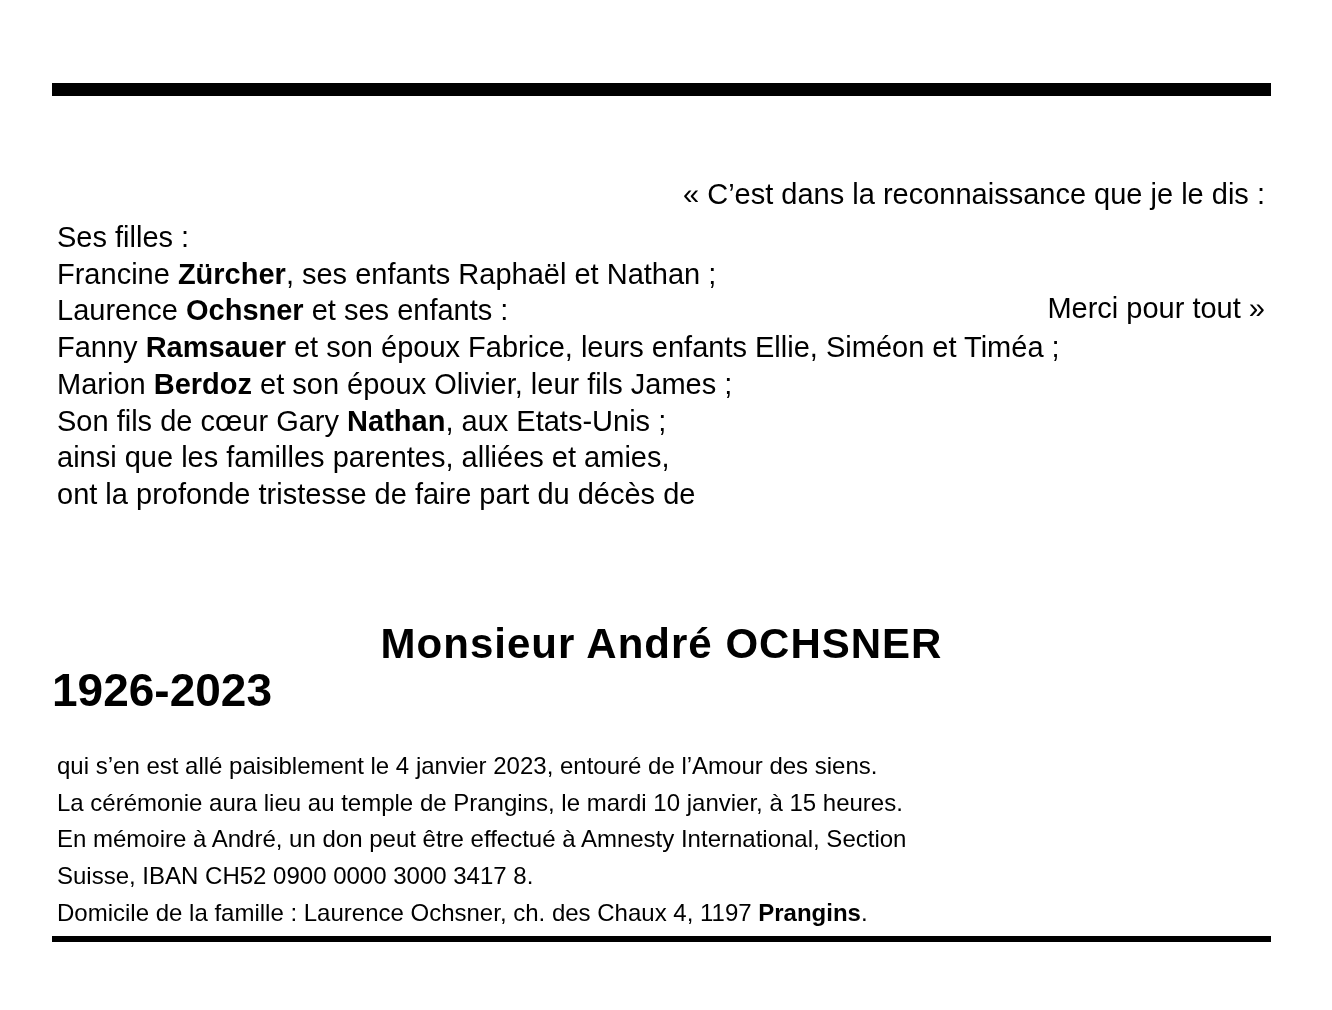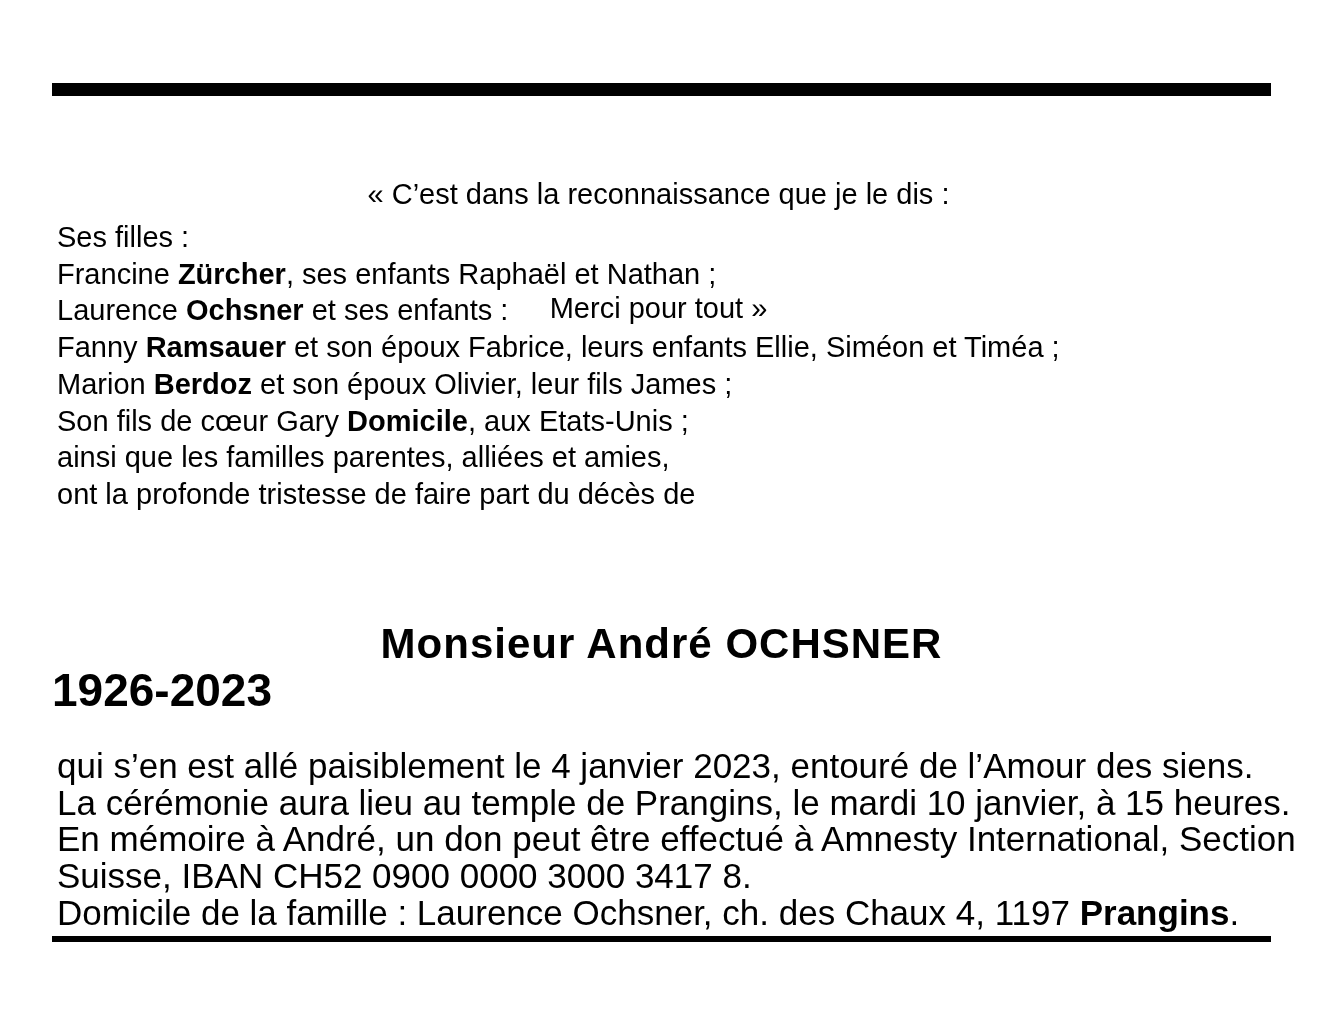--- a/index.html
+++ b/index.html
@@ -19,39 +19,39 @@
     width: 1219px;
     background: #000000;
   }
   .rule-top { top: 83px; height: 13px; }
   .rule-bottom { top: 936px; height: 6px; }
   .quote {
     position: absolute;
     left: 52px;
     top: 99px;
     width: 1213px;
-    text-align: center;
+    text-align: right;
     font-size: 29px;
     line-height: 38px;
     white-space: pre;
   }
   .family {
     position: absolute;
     left: 57px;
     top: 219px;
     width: 1215px;
     font-size: 29px;
     line-height: 36.7px;
   }
   .closing {
     position: absolute;
     left: 57px;
     top: 748px;
     width: 1215px;
-    font-size: 35px;
+    font-size: 24px;
     line-height: 36.7px;
   }
   .line { white-space: pre; }
   .b { font-weight: bold; }
   .title {
     position: absolute;
     left: 52px;
     top: 620px;
     width: 1219px;
     text-align: center;
@@ -84,21 +84,21 @@
     <div class="line">« C’est dans la reconnaissance que je le dis :</div>
     <div class="line">Merci pour tout »</div>
   </div>
 
   <div class="family">
     <div class="line"><span>Ses filles :</span><span class="b"></span><span></span></div>
     <div class="line"><span>Francine </span><span class="b">Zürcher</span><span>, ses enfants Raphaël et Nathan ;</span></div>
     <div class="line"><span>Laurence </span><span class="b">Ochsner</span><span> et ses enfants :</span></div>
     <div class="line"><span>Fanny </span><span class="b">Ramsauer</span><span> et son époux Fabrice, leurs enfants Ellie, Siméon et Timéa ;</span></div>
     <div class="line"><span>Marion </span><span class="b">Berdoz</span><span> et son époux Olivier, leur fils James ;</span></div>
-    <div class="line"><span>Son fils de cœur Gary </span><span class="b">Domicile</span><span>, aux Etats-Unis ;</span></div>
+    <div class="line"><span>Son fils de cœur Gary </span><span class="b">Nathan</span><span>, aux Etats-Unis ;</span></div>
     <div class="line"><span>ainsi que les familles parentes, alliées et amies,</span><span class="b"></span><span></span></div>
     <div class="line"><span>ont la profonde tristesse de faire part du décès de</span><span class="b"></span><span></span></div>
   </div>
 
   <div class="title">Monsieur André OCHSNER</div>
   <div class="years">1926-2023</div>
 
   <div class="closing">
     <div class="line"><span>qui s’en est allé paisiblement le 4 janvier 2023, entouré de l’Amour des siens.</span><span class="b"></span><span></span></div>
     <div class="line"><span>La cérémonie aura lieu au temple de Prangins, le mardi 10 janvier, à 15 heures.</span><span class="b"></span><span></span></div>

